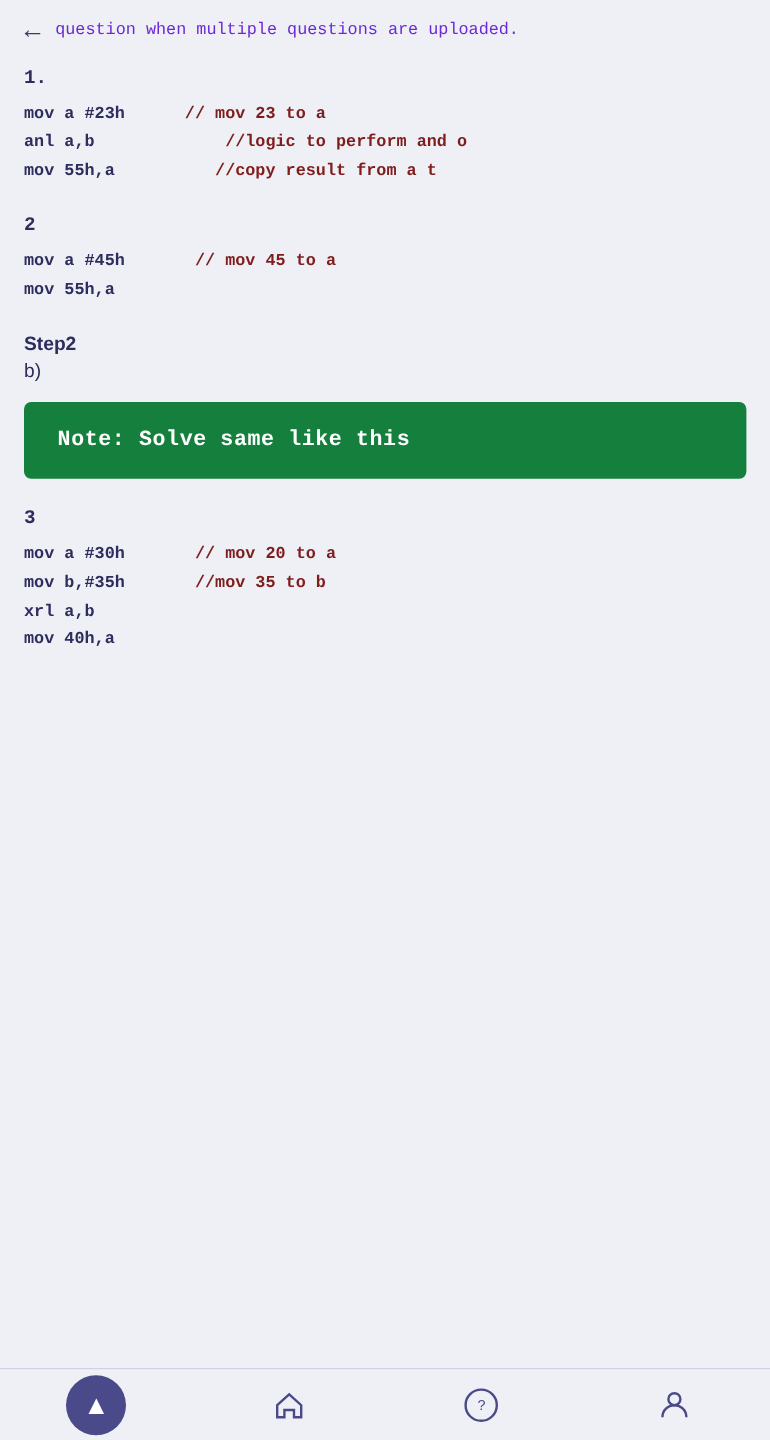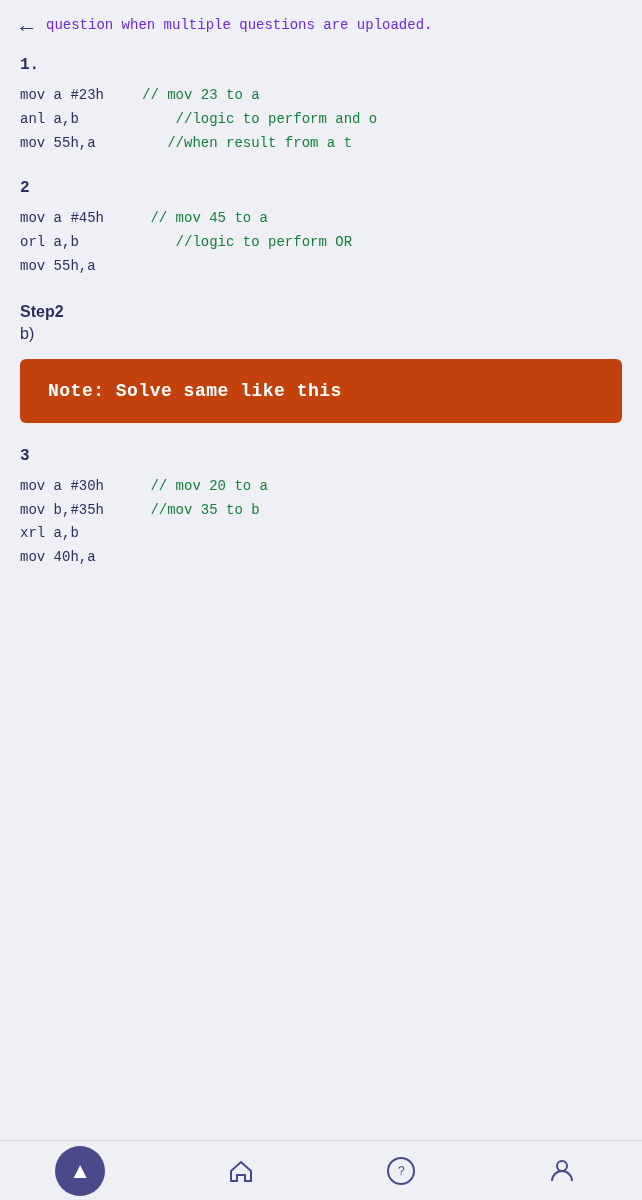--- a/index.html
+++ b/index.html
@@ -55,50 +55,51 @@
     .code-block {
       font-family: 'Courier New', Courier, monospace;
       font-size: 14px;
       color: #2d2d5e;
       line-height: 1.7;
       margin-bottom: 24px;
     }
 
     .code-line {
       display: flex;
-      gap: 12px;
+      gap: 24px;
       white-space: pre;
+      font-weight: bold;
     }
 
     .code-instruction {
       min-width: 110px;
       display: inline-block;
     }
 
     .code-comment {
-      color: #15803d;
+      color: #7f1d1d;
     }
 
     .step-label {
       font-family: Liberation Sans, sans-serif;
       font-size: 16px;
       font-weight: bold;
       color: #2d2d5e;
       margin-bottom: 4px;
     }
 
     .step-sub {
       font-family: -apple-system, BlinkMacSystemFont, 'Segoe UI', sans-serif;
       font-size: 16px;
       color: #2d2d5e;
       margin-bottom: 14px;
     }
 
     .note-box {
-      background-color: #c2410c;
+      background-color: #15803d;
       color: #ffffff;
       font-family: 'Courier New', Courier, monospace;
       font-size: 18px;
       font-weight: bold;
       padding: 22px 28px;
       border-radius: 6px;
       margin-bottom: 24px;
       letter-spacing: 0.5px;
     }
 
@@ -167,35 +168,31 @@
       <div class="code-line">
         <span class="code-instruction">mov a #23h</span>
         <span class="code-comment">// mov 23 to a</span>
       </div>
       <div class="code-line">
         <span class="code-instruction">anl a,b</span>
         <span class="code-comment">    //logic to perform and o</span>
       </div>
       <div class="code-line">
         <span class="code-instruction">mov 55h,a</span>
-        <span class="code-comment">   //when result from a t</span>
+        <span class="code-comment">   //copy result from a t</span>
       </div>
     </div>
   </div>
 
   <div class="section-divider">
     <div class="section-number">2</div>
     <div class="code-block">
       <div class="code-line">
         <span class="code-instruction">mov a #45h</span>
         <span class="code-comment"> // mov 45 to a</span>
-      </div>
-      <div class="code-line">
-        <span class="code-instruction">orl a,b</span>
-        <span class="code-comment">    //logic to perform OR</span>
       </div>
       <div class="code-line">
         <span class="code-instruction">mov 55h,a</span>
       </div>
     </div>
   </div>
 
   <div class="section-divider">
     <div class="step-label">Step2</div>
     <div class="step-sub">b)</div>

